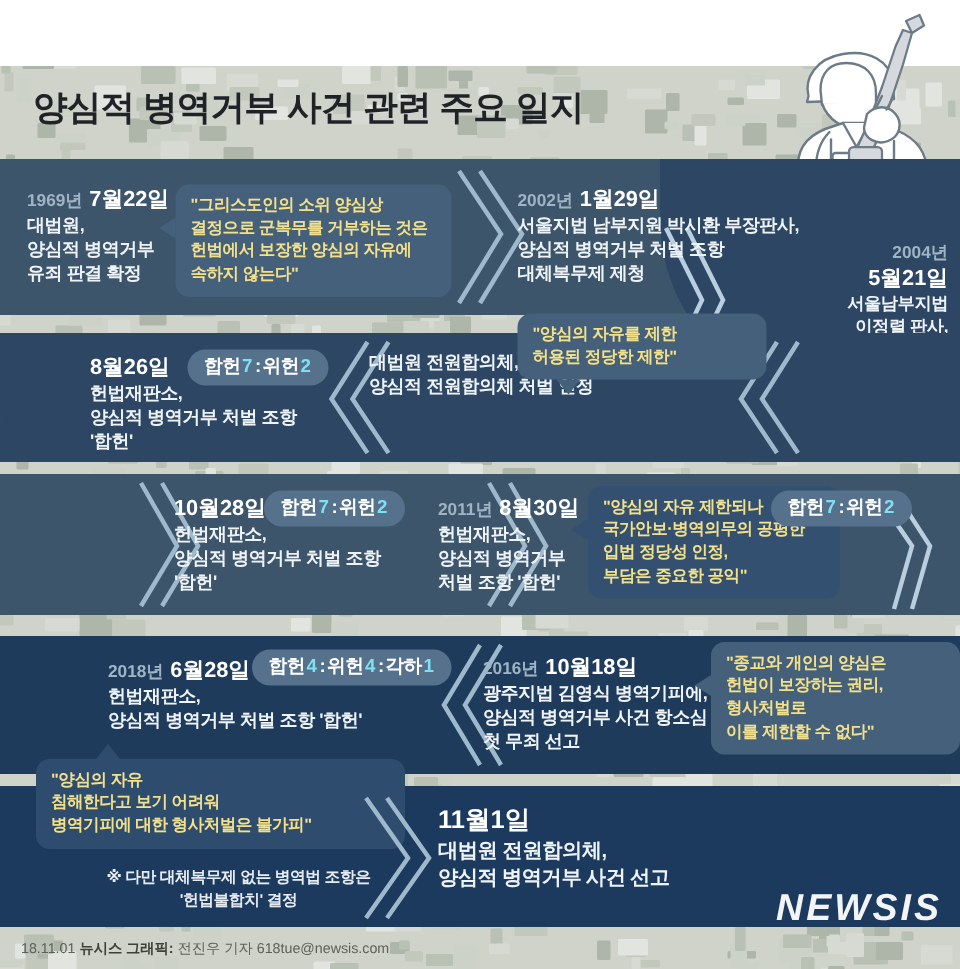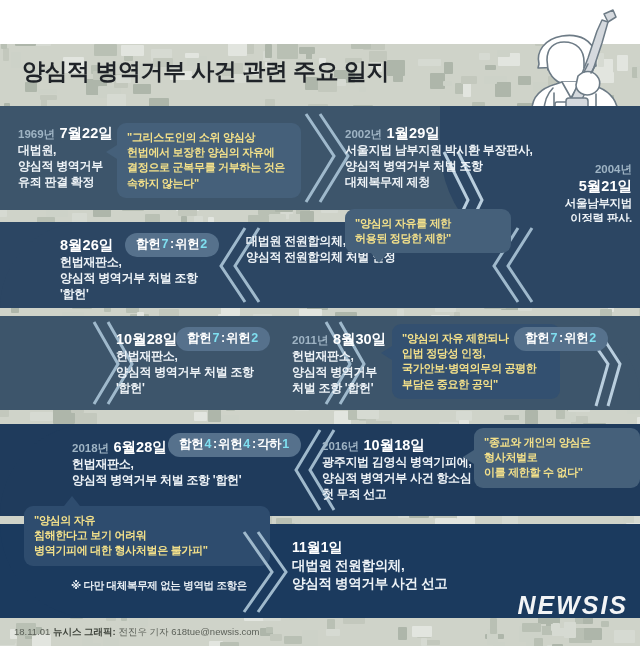--- a/index.html
+++ b/index.html
@@ -1033,22 +1033,22 @@
     <div><span class="yr">1969년</span>
          <span class="dt">7월22일</span></div>
     <div class="body">대법원,</div>
     <div class="body">양심적 병역거부</div>
     <div class="body">유죄 판결 확정</div>
   </div>
 
   <div class="bubble" style="left:117px;top:123px;width:164px;">
     <span class="tail tail-l"></span>
     <div>"그리스도인의 소위 양심상</div>
+    <div>결정으로 군복무를 거부하는 것은</div>
     <div>헌법에서 보장한 양심의 자유에</div>
-    <div>결정으로 군복무를 거부하는 것은</div>
     <div>속하지 않는다"</div>
   </div>
 
   <div class="entry" style="left:345px;top:122px;">
     <div><span class="yr">2002년</span>
          <span class="dt">1월29일</span></div>
     <div class="body">서울지법 남부지원 박시환 부장판사,</div>
     <div class="body">양심적 병역거부 처벌 조항</div>
     <div class="body">대체복무제 제청</div>
   </div>
@@ -1137,22 +1137,22 @@
     <div><span class="yr">2011년</span>
          <span class="dt">8월30일</span></div>
     <div class="body">헌법재판소,</div>
     <div class="body">양심적 병역거부</div>
     <div class="body">처벌 조항 '합헌'</div>
   </div>
 
   <div class="bubble navy" style="left:392px;top:324px;width:148px;">
     <span class="tail tail-l navy"></span>
     <div>"양심의 자유 제한되나</div>
+    <div>국가안보·병역의무의 공평한</div>
     <div>입법 정당성 인정,</div>
-    <div>국가안보·병역의무의 공평한</div>
     <div>부담은 중요한 공익"</div>
   </div>
 
   <div class="badge" style="left:514px;top:327px;">
     <span><span>합헌</span><span class="n">7</span><span class="sep">:</span><span>위헌</span><span class="n">2</span></span>
   </div>
 
   <div class="band darker" style="left:0;top:424px;width:640px;height:92px;"></div>
   <div style="position:absolute;left:0;top:424px;width:150px;height:92px;background:#1f3b5c;border-radius:92px 0 0 0;"></div>
 
@@ -1178,20 +1178,21 @@
     <div><span class="yr">2016년</span>
          <span class="dt">10월18일</span></div>
     <div class="body">광주지법 김영식 병역기피에,</div>
     <div class="body">양심적 병역거부 사건 항소심</div>
     <div class="body">첫 무죄 선고</div>
   </div>
 
   <div class="bubble" style="left:474px;top:428px;width:146px;">
     <span class="tail tail-l"></span>
     <div>"종교와 개인의 양심은</div>
+    <div>헌법이 보장하는 권리,</div>
     <div>형사처벌로</div>
     <div>이를 제한할 수 없다"</div>
   </div>
 
   <div class="band darker" style="left:0;top:524px;width:640px;height:94px;background:#1b3a5e;"></div>
   <div style="position:absolute;left:0;top:524px;width:170px;height:94px;background:#1b3a5e;border-radius:0 0 0 94px;"></div>
 
   <div class="bubble navy" style="left:24px;top:506px;width:226px;background:#2e4c6e;">
     <span class="tail tail-t" style="border-bottom-color:#2e4c6e;"></span>
     <div>"양심의 자유</div>
@@ -1201,26 +1202,27 @@
 
   <svg class="chev" style="left:236px;top:528px;" width="56" height="88">
     <g fill="none" stroke="#9fb9cc" stroke-width="3">
       <path d="M8 4 L36 44 L8 84"></path>
         <path d="M22 4 L50 44 L22 84"></path>
     </g>
   </svg>
 
   <div class="note" style="left:44px;top:578px;width:230px;">
     <div>※ 다만 대체복무제 없는 병역법 조항은</div>
+    <div>'헌법불합치' 결정</div>
   </div>
 
   <div class="entry" style="left:292px;top:536px;">
-    <div><span class="dt" style="font-size:14px;">11월1일</span></div>
+    <div><span class="dt" style="font-size:17px;">11월1일</span></div>
     <div class="body" style="font-size:13.5px;">대법원 전원합의체,</div>
-    <div class="body" style="font-size:13.5px;">양심적 병역거부 사건 선고</div>
+    <div class="body" style="font-size:13.5px;font-family:Liberation Serif, serif;">양심적 병역거부 사건 선고</div>
   </div>
 
   <div class="logo">NEWSIS</div>
 
   <div class="credit">
     <span>18.11.01</span>
     <b>뉴시스 그래픽:</b>
     <span>전진우 기자 618tue@newsis.com</span>
   </div>
 

